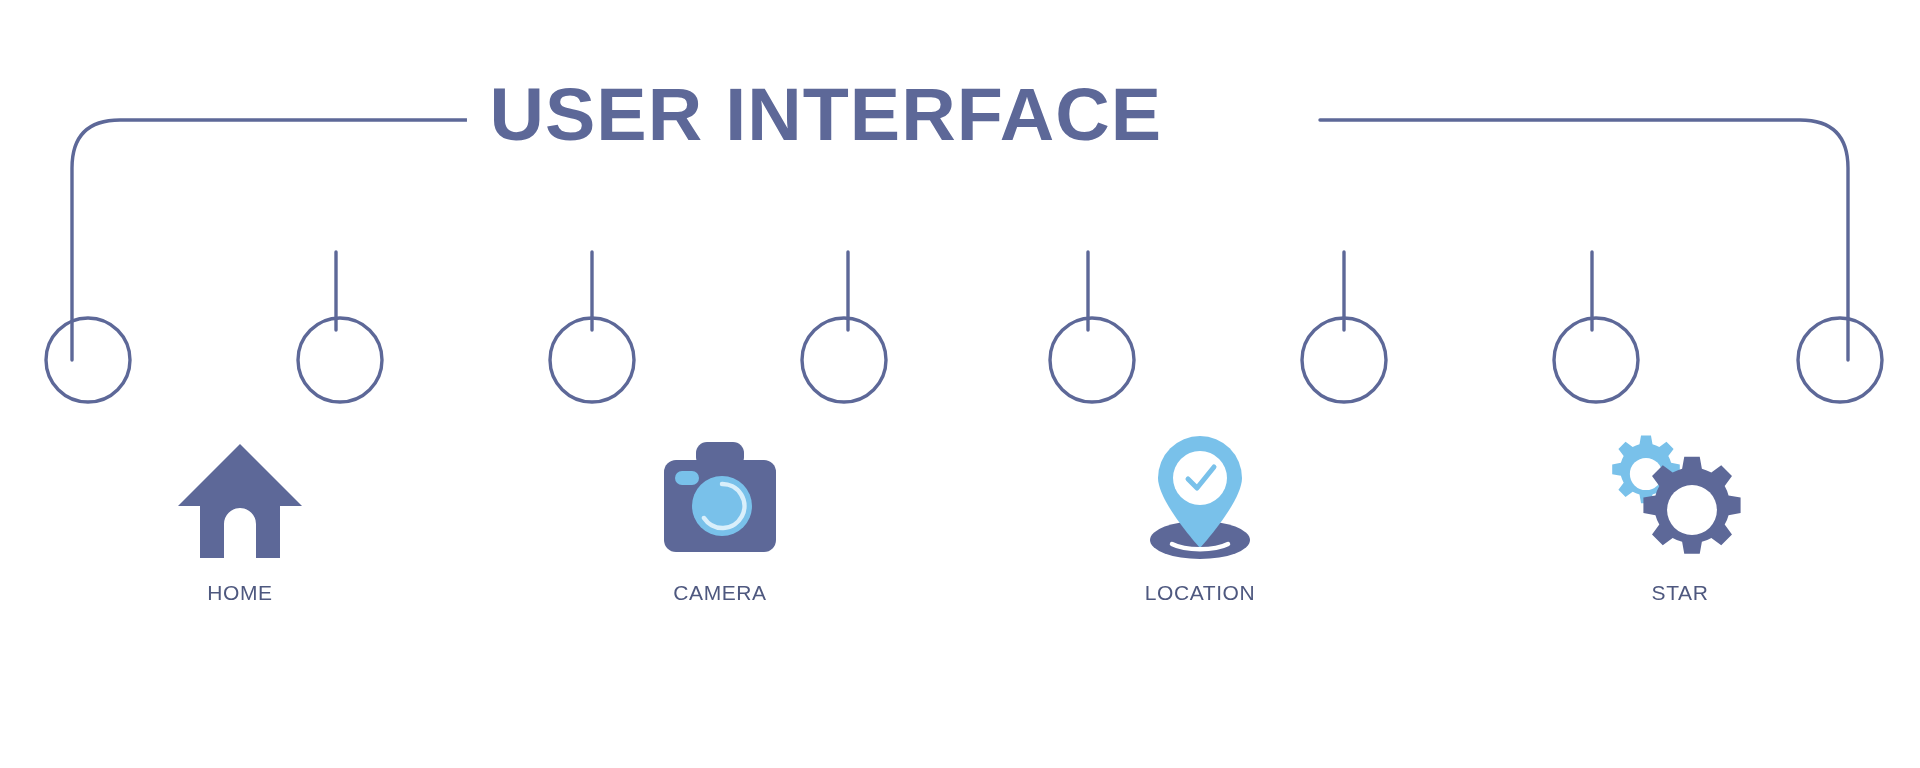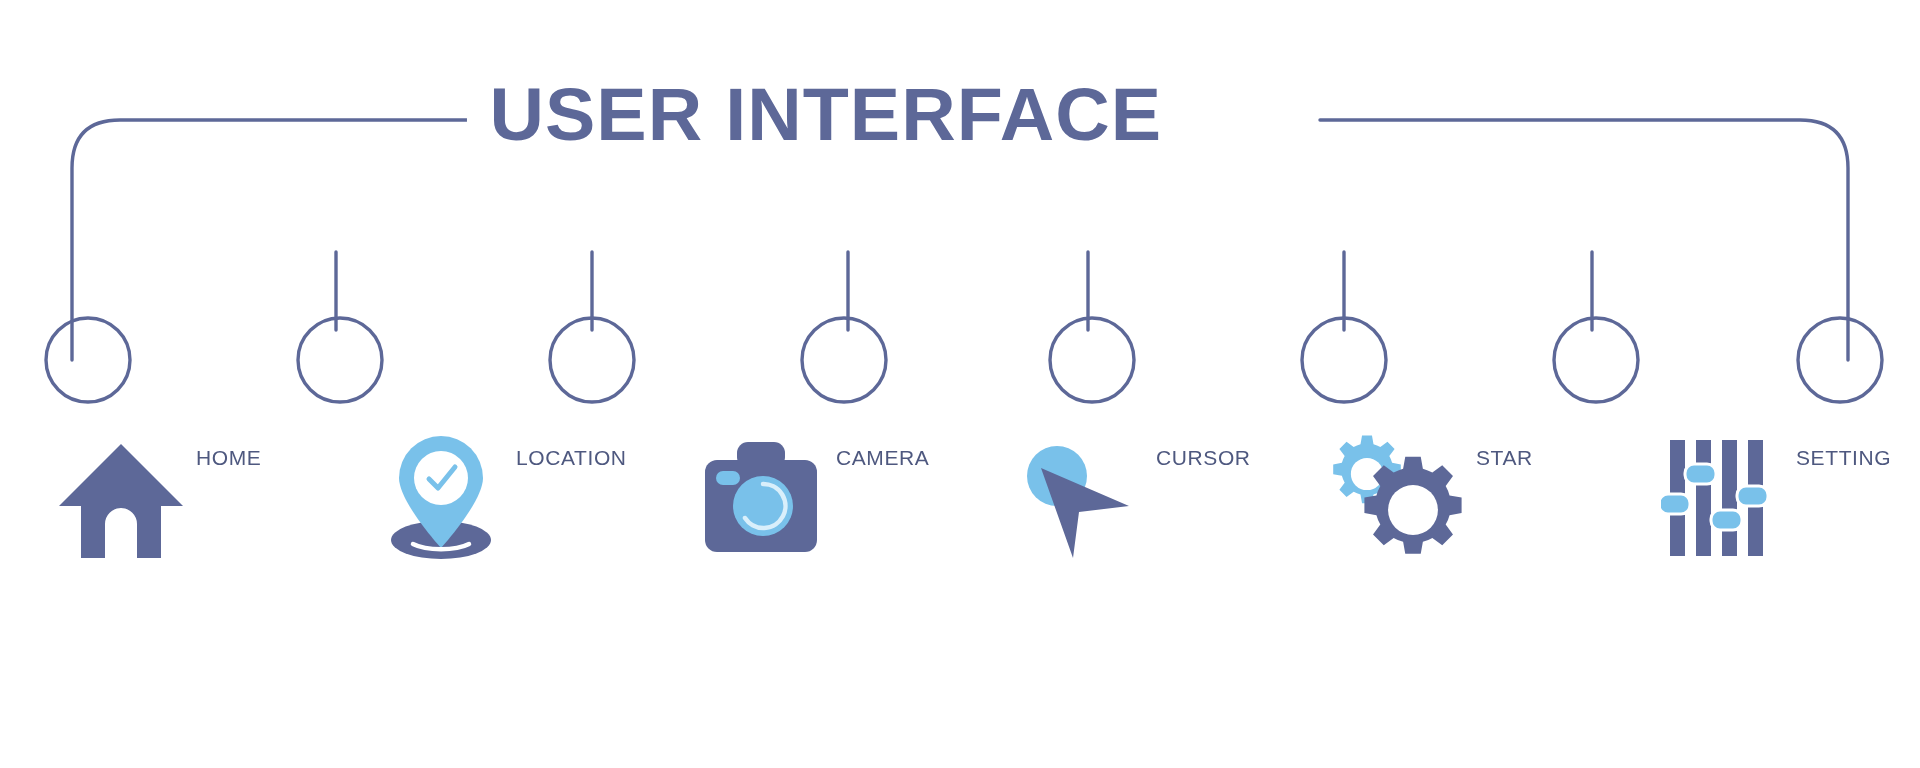--- a/index.html
+++ b/index.html
@@ -57,22 +57,22 @@
   .cols {
     position: absolute;
     left: 0;
     top: 430px;
     width: 1920px;
     display: flex;
   }
   .col {
     flex: 1 1 0;
     display: flex;
-    flex-direction: row;
-    margin-left: 46px;
+    flex-direction: column;
+    align-items: center;
   }
   .icon-box {
     width: 150px;
     height: 135px;
     display: flex;
     align-items: center;
     justify-content: center;
   }
   .label {
     margin-top: 16px;
@@ -123,81 +123,57 @@
         <svg width="128" height="128" viewBox="0 0 128 128">
           <path d="M64 10 L126 72 L104 72 L104 124 L80 124 L80 90 A16 16 0 0 0 48 90 L48 124 L24 124 L24 72 L2 72 Z" fill="#5d6898"></path>
         </svg>
       </div>
       <div class="label">HOME</div>
     </div>
 
     <div class="col">
       <div class="icon-box">
         <svg width="128" height="128" viewBox="0 0 128 128">
+          <rect x="40" y="8" width="48" height="26" rx="11" fill="#5d6898"></rect>
+          <rect x="8" y="26" width="112" height="92" rx="12" fill="#5d6898"></rect>
+          <rect x="19" y="37" width="24" height="14" rx="7" fill="#79c1ea"></rect>
+          <circle cx="66" cy="72" r="30" fill="#79c1ea"></circle>
+          <path d="M66 50 A22 22 0 1 1 48 84" fill="none" stroke="#d9effb" stroke-width="4.5" stroke-linecap="round"></path>
+        </svg>
+      </div>
+      <div class="label">CAMERA</div>
+    </div>
+
+    <div class="col">
+      <div class="icon-box">
+        <svg width="128" height="128" viewBox="0 0 128 128">
           <ellipse cx="64" cy="106" rx="50" ry="19" fill="#5d6898"></ellipse>
           <path d="M64 114 C64 114 22 68 22 44 A42 42 0 0 1 106 44 C106 68 64 114 64 114 Z" fill="#79c1ea"></path>
           <circle cx="64" cy="44" r="27" fill="#ffffff"></circle>
           <path d="M52 45 L61 54 L78 33" fill="none" stroke="#79c1ea" stroke-width="5" stroke-linecap="round" stroke-linejoin="round"></path>
           <path d="M36 110 A34 12 0 0 0 92 110" fill="none" stroke="#ffffff" stroke-width="4.5" stroke-linecap="round"></path>
         </svg>
       </div>
       <div class="label">LOCATION</div>
     </div>
 
-    <div class="col">
-      <div class="icon-box">
-        <svg width="128" height="128" viewBox="0 0 128 128">
-          <rect x="40" y="8" width="48" height="26" rx="11" fill="#5d6898"></rect>
-          <rect x="8" y="26" width="112" height="92" rx="12" fill="#5d6898"></rect>
-          <rect x="19" y="37" width="24" height="14" rx="7" fill="#79c1ea"></rect>
-          <circle cx="66" cy="72" r="30" fill="#79c1ea"></circle>
-          <path d="M66 50 A22 22 0 1 1 48 84" fill="none" stroke="#d9effb" stroke-width="4.5" stroke-linecap="round"></path>
-        </svg>
-      </div>
-      <div class="label">CAMERA</div>
-    </div>
 
-
-    <div class="col">
-      <div class="icon-box">
-        <svg width="128" height="128" viewBox="0 0 128 128">
-          <circle cx="40" cy="42" r="30" fill="#79c1ea"></circle>
-          <path d="M24 34 L112 72 L62 78 L56 124 Z" fill="#5d6898"></path>
-        </svg>
-      </div>
-      <div class="label">CURSOR</div>
-    </div>
 
 
     <div class="col">
       <div class="icon-box">
         <svg width="136" height="128" viewBox="0 0 136 128">
           <g transform="translate(34,40) scale(0.62)">
             <path d="M-8 -62 h16 l2.5 14 a46 46 0 0 1 11 4.5 l11.5 -8.5 l11.5 11.5 l-8.5 11.5 a46 46 0 0 1 4.5 11 l14 2.5 v16 l-14 2.5 a46 46 0 0 1 -4.5 11 l8.5 11.5 l-11.5 11.5 l-11.5 -8.5 a46 46 0 0 1 -11 4.5 l-2.5 14 h-16 l-2.5 -14 a46 46 0 0 1 -11 -4.5 l-11.5 8.5 l-11.5 -11.5 l8.5 -11.5 a46 46 0 0 1 -4.5 -11 l-14 -2.5 v-16 l14 -2.5 a46 46 0 0 1 4.5 -11 l-8.5 -11.5 l11.5 -11.5 l11.5 8.5 a46 46 0 0 1 11 -4.5 Z" fill="#79c1ea"></path>
             <circle cx="0" cy="0" r="26" fill="#ffffff"></circle>
           </g>
           <g transform="translate(80,76) scale(0.86)">
             <path d="M-9 -62 h18 l2.5 14 a46 46 0 0 1 11 4.5 l11.5 -8.5 l12.5 12.5 l-8.5 11.5 a46 46 0 0 1 4.5 11 l14 2.5 v18 l-14 2.5 a46 46 0 0 1 -4.5 11 l8.5 11.5 l-12.5 12.5 l-11.5 -8.5 a46 46 0 0 1 -11 4.5 l-2.5 14 h-18 l-2.5 -14 a46 46 0 0 1 -11 -4.5 l-11.5 8.5 l-12.5 -12.5 l8.5 -11.5 a46 46 0 0 1 -4.5 -11 l-14 -2.5 v-18 l14 -2.5 a46 46 0 0 1 4.5 -11 l-8.5 -11.5 l12.5 -12.5 l11.5 8.5 a46 46 0 0 1 11 -4.5 Z" fill="#5d6898"></path>
             <circle cx="0" cy="0" r="29" fill="#ffffff"></circle>
           </g>
         </svg>
       </div>
       <div class="label">STAR</div>
     </div>
 
-    <div class="col">
-      <div class="icon-box">
-        <svg width="120" height="128" viewBox="0 0 120 128">
-          <rect x="9" y="6" width="15" height="116" fill="#5d6898"></rect>
-          <rect x="35" y="6" width="15" height="116" fill="#5d6898"></rect>
-          <rect x="61" y="6" width="15" height="116" fill="#5d6898"></rect>
-          <rect x="87" y="6" width="15" height="116" fill="#5d6898"></rect>
-          <rect x="-2" y="60" width="31" height="20" rx="9" fill="#79c1ea" stroke="#ffffff" stroke-width="3"></rect>
-          <rect x="24" y="30" width="31" height="20" rx="9" fill="#79c1ea" stroke="#ffffff" stroke-width="3"></rect>
-          <rect x="50" y="76" width="31" height="20" rx="9" fill="#79c1ea" stroke="#ffffff" stroke-width="3"></rect>
-          <rect x="76" y="52" width="31" height="20" rx="9" fill="#79c1ea" stroke="#ffffff" stroke-width="3"></rect>
-        </svg>
-      </div>
-      <div class="label">SETTING</div>
-    </div>
 
   </div>
 </div>
 
 </body></html>

